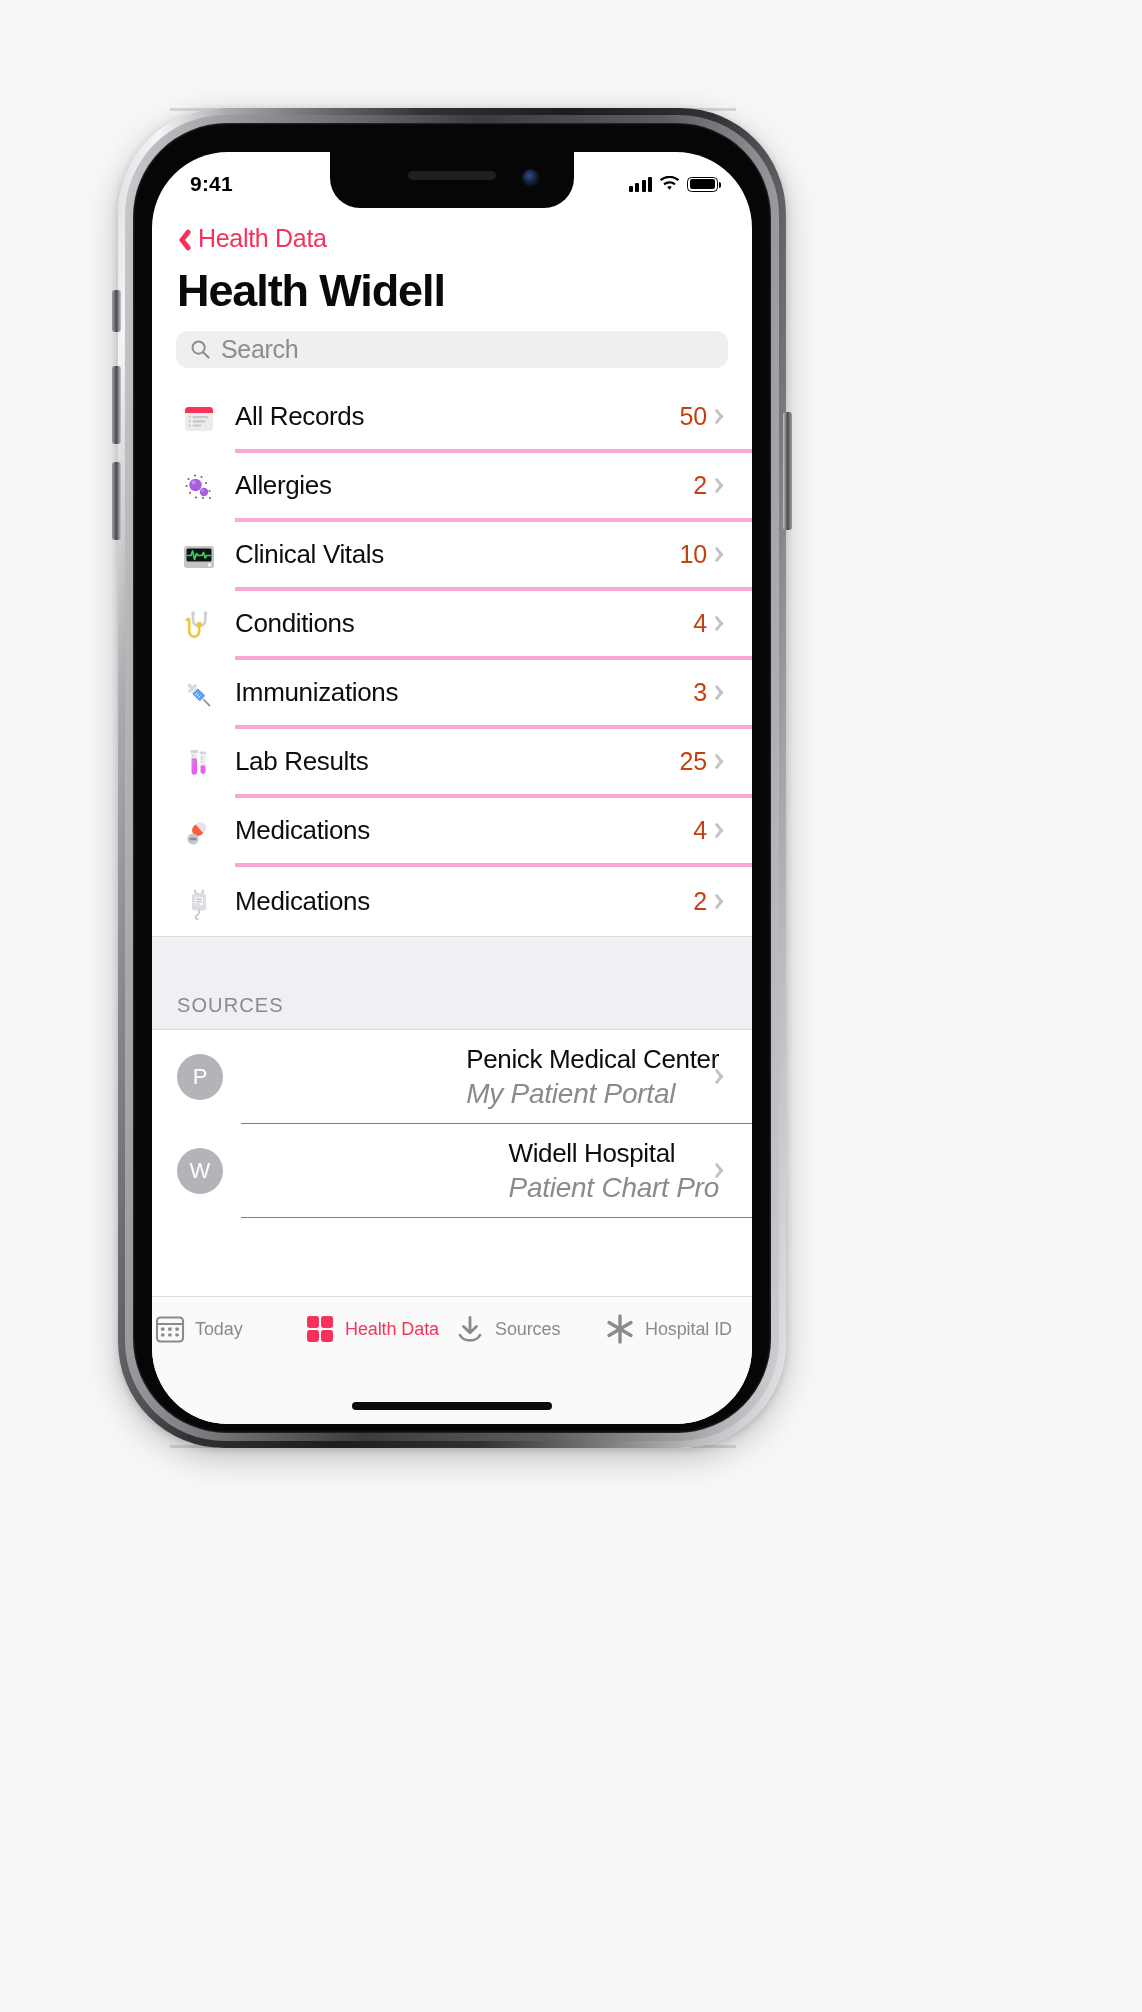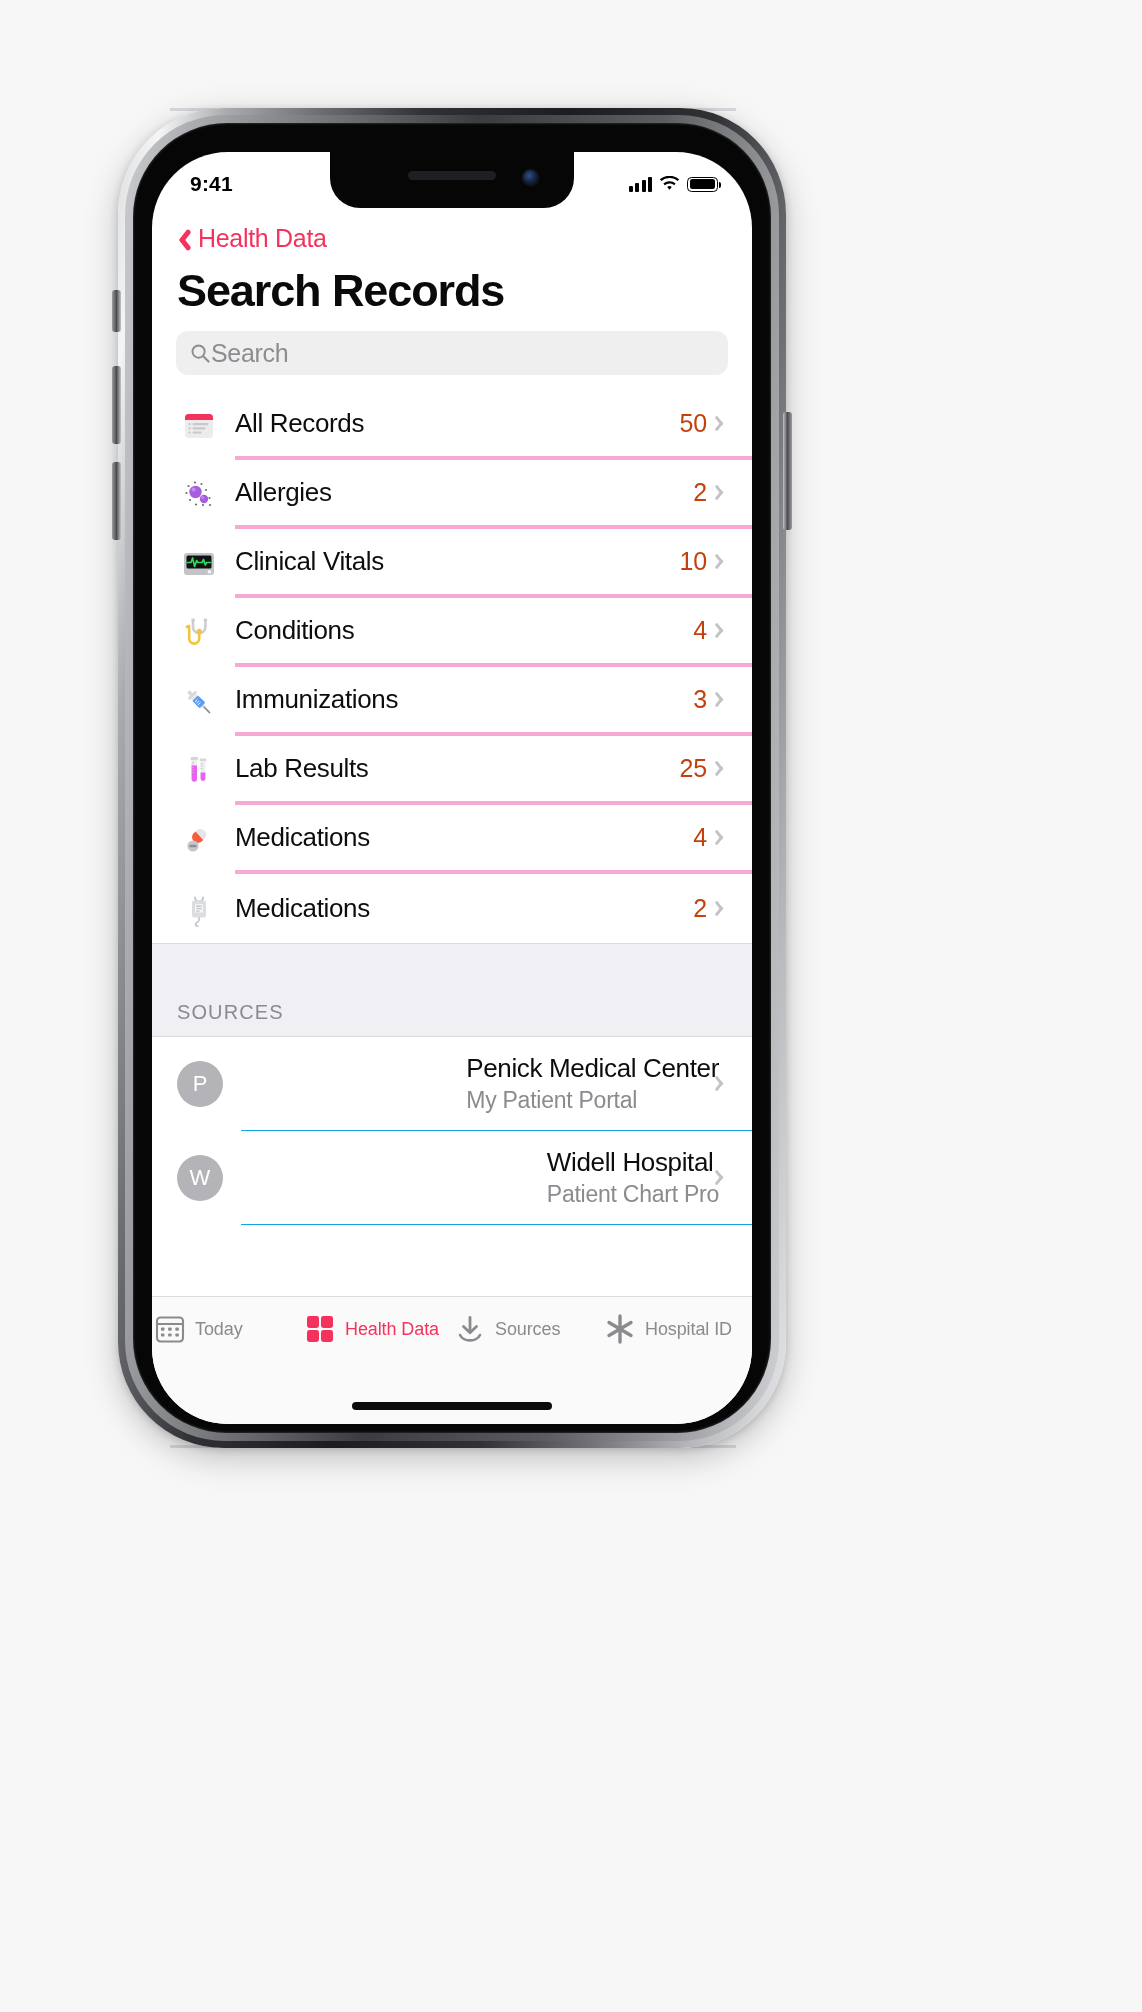--- a/index.html
+++ b/index.html
@@ -128,22 +128,22 @@
   .navback-label { font-size: 25px; color: #f5325c; letter-spacing: -.3px; }
 
   .page-title {
     font-size: 45px; font-weight: bold; color: #0a0a0a;
     letter-spacing: -1.1px; padding: 8px 0 14px 25px;
   }
 
   
   .search-wrap { padding: 0 24px 16px 24px; }
   .search-field {
-    height: 44px; background: #efeff0; border-radius: 12px;
-    display: flex; align-items: center; padding: 0 14px;
+    height: 37px; background: #efeff0; border-radius: 12px;
+    display: flex; align-items: center; gap: 10px; padding: 0 14px;
     cursor: text;
   }
   .search-icon { width: 21px; height: 21px; flex: none; }
   .search-placeholder { font-size: 25px; color: #8c8c91; letter-spacing: -.3px; }
 
   
   .records-list { background: #fff; }
   .rec-row {
     display: flex; align-items: center;
     height: 69px; padding-left: 25px; cursor: pointer;
@@ -192,21 +192,21 @@
     font-size: 22px; display: flex; align-items: center; justify-content: center;
     flex: none; margin-right: 18px;
   }
   .src-body {
     flex: 1; display: flex; align-items: center; justify-content: flex-end;
     height: 100%; padding-right: 22px;
     border-bottom: 1px solid #0ea5e9;
   }
   .src-text { display: flex; flex-direction: column; gap: 3px; }
   .src-title { font-size: 26px; color: #0d0d0d; letter-spacing: -.35px; }
-  .src-sub   { font-size: 23px; color: #8a8a8f; letter-spacing: -.25px; }
+  .src-sub   { font-size: 28px; color: #8a8a8f; letter-spacing: -.25px; font-style: italic; }
 
   
   .tabbar {
     position: absolute; left: 0; right: 0; bottom: 0;
     height: 128px; background: #fafafa;
     border-top: 1px solid #dcdce0;
     display: flex; align-items: flex-start; padding-top: 12px;
   }
   .tab {
     flex: 1; display: flex; flex-direction: row;
@@ -267,21 +267,21 @@
           <div class="battery-fill"></div>
         </div>
       </div>
     </div>
 
     <div class="navback">
       <span class="chevron-left"></span>
       <span class="navback-label">Health Data</span>
     </div>
 
-    <div class="page-title">Search Records</div>
+    <div class="page-title">Health Widell</div>
 
     <div class="search-wrap">
       <div class="search-field">
         <svg class="search-icon" viewBox="0 0 22 22">
           <circle cx="9" cy="9" r="6.4" fill="none" stroke="#8c8c91" stroke-width="2"></circle>
           <line x1="13.6" y1="13.6" x2="19.4" y2="19.4" stroke="#8c8c91" stroke-width="2.2" stroke-linecap="round"></line>
         </svg>
         <span class="search-placeholder">Search</span>
       </div>
     </div>

